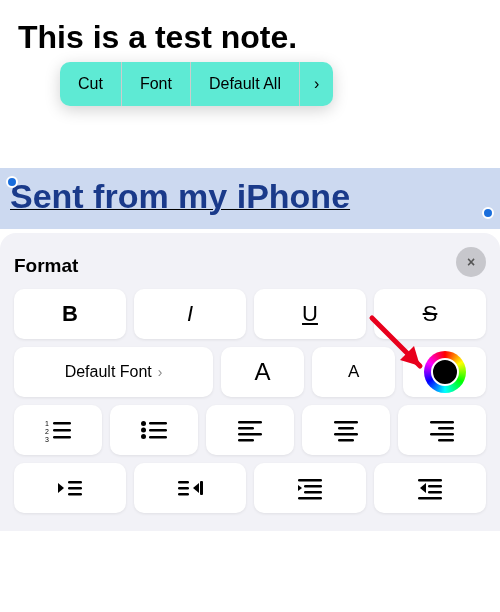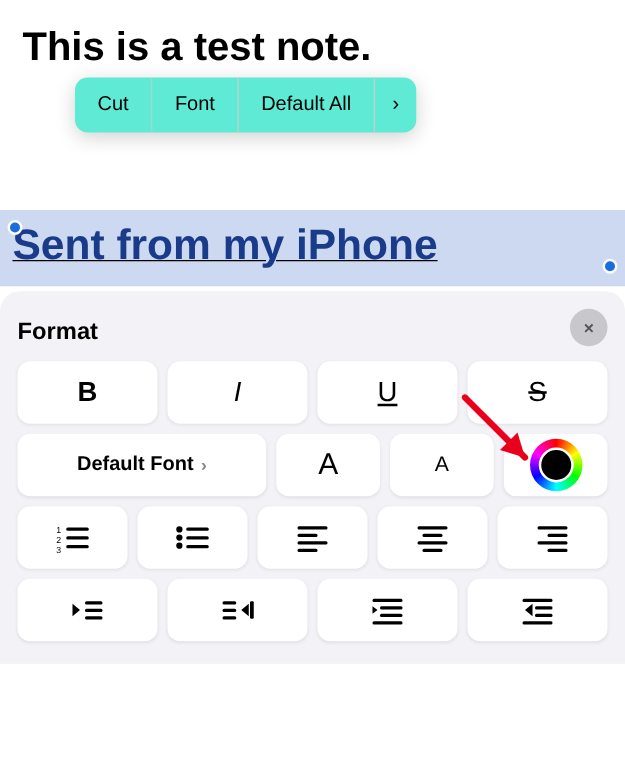--- a/index.html
+++ b/index.html
@@ -144,21 +144,21 @@
     .default-font-btn {
       background: #fff;
       border: none;
       border-radius: 10px;
       height: 50px;
       display: flex;
       align-items: center;
       justify-content: center;
       cursor: pointer;
       font-size: 16px;
-      font-weight: 700;
+      font-weight: 400;
       color: #000;
       flex: 2.4;
       gap: 4px;
       box-shadow: 0 1px 3px rgba(0,0,0,0.08);
     }
     .chevron-right {
       font-size: 14px;
       color: #888;
       margin-left: 2px;
     }

